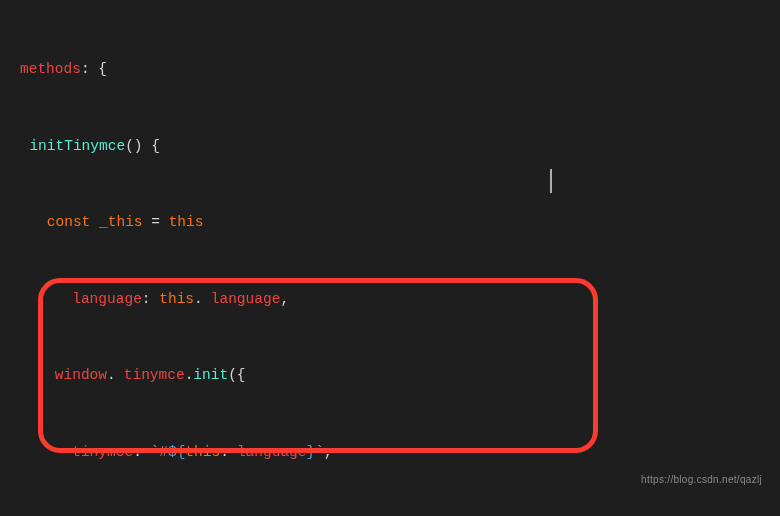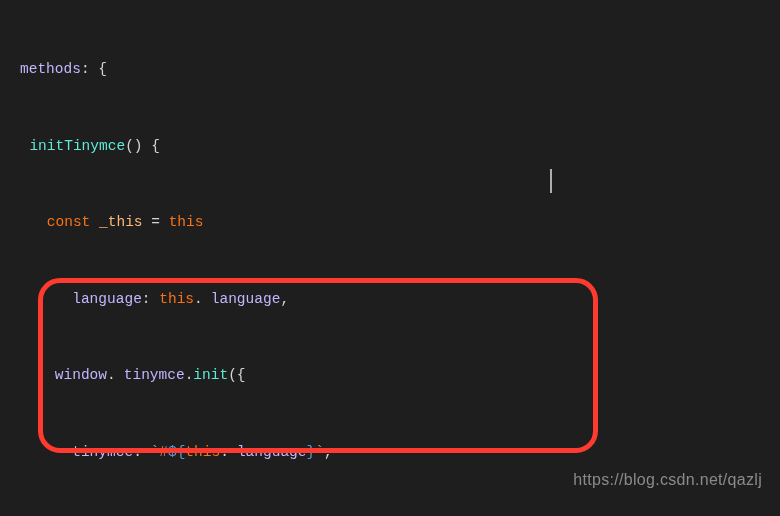--- a/index.html
+++ b/index.html
@@ -22,23 +22,23 @@
   }
   .indent-guide {
     color: #404040;
     position: relative;
   }
   .line {
     position: relative;
     height: 25.5px;
   }
   .kw-decl   { color: #f97316; }   
-  .ident     { color: #c4b5fd; padding-left: 8px; }   
+  .ident     { color: #ef4444; padding-left: 8px; }   
   .fn        { color: #5eead4; }   
-  .var       { color: #fdba74; }   
+  .var       { color: #f97316; }   
   .punct     { color: #d4d4d4; }
   .op        { color: #d4d4d4; }   
   .tmpl      { color: #ce9178; }
   .tmplint   { color: #569cd6; }
   .text-cursor {
     display: inline-block;
     width: 2px;
     height: 24px;
     background: #aeafad;
     position: absolute;
@@ -54,21 +54,21 @@
     border: 5px solid #ff3b30;
     border-radius: 22px;
     pointer-events: none;
   }
   .watermark {
     position: absolute;
     right: 18px;
     bottom: 24px;
     color: #8a8a8a;
     font-family: Arial, sans-serif;
-    font-size: 16px;
+    font-size: 10px;
     letter-spacing: 0.3px;
   }
 </style>
 </head>
 <body>
 
 <div class="editor">
 
 <div class="line"><span class="ident">methods</span><span class="op">: </span><span class="punct">{</span></div>
 

